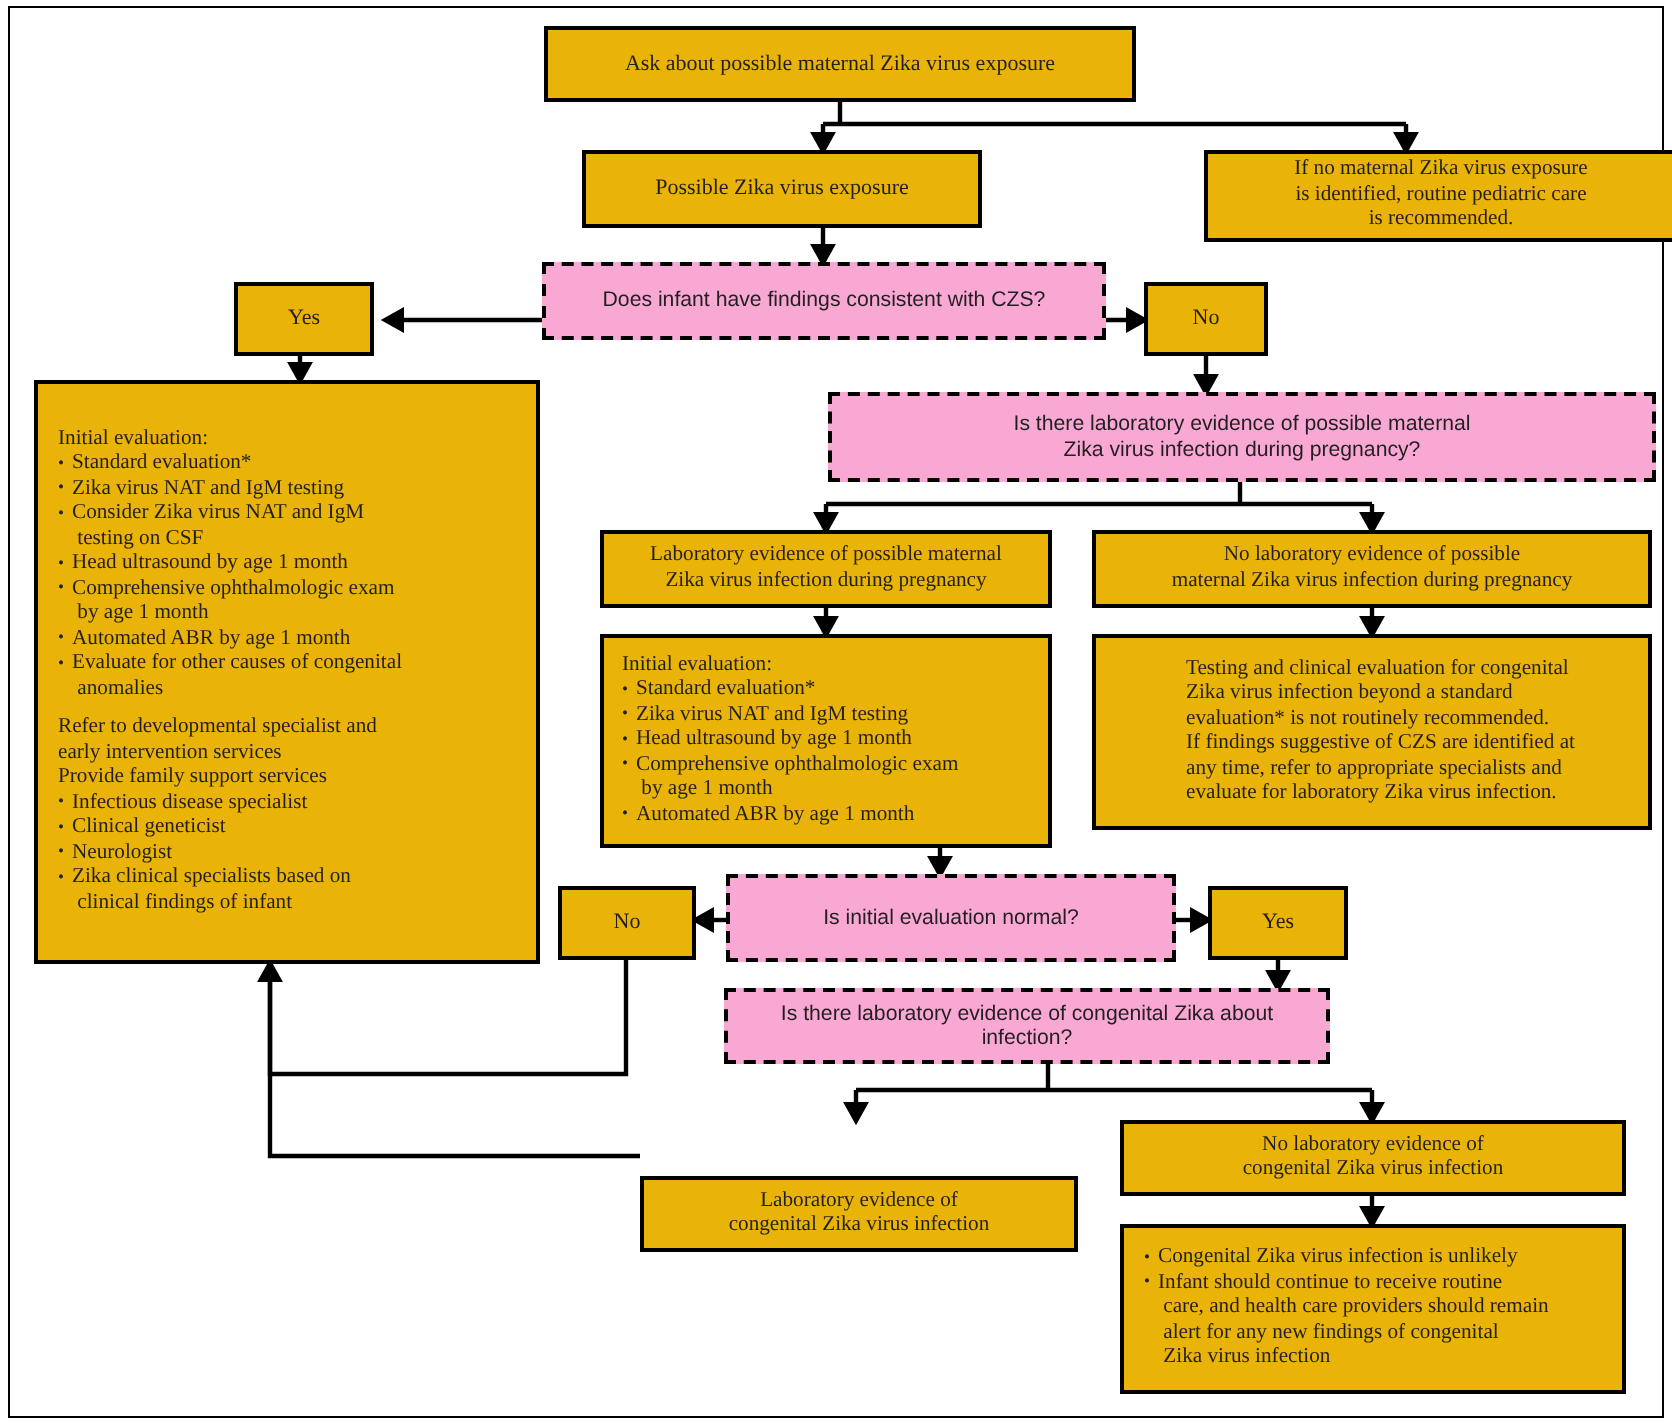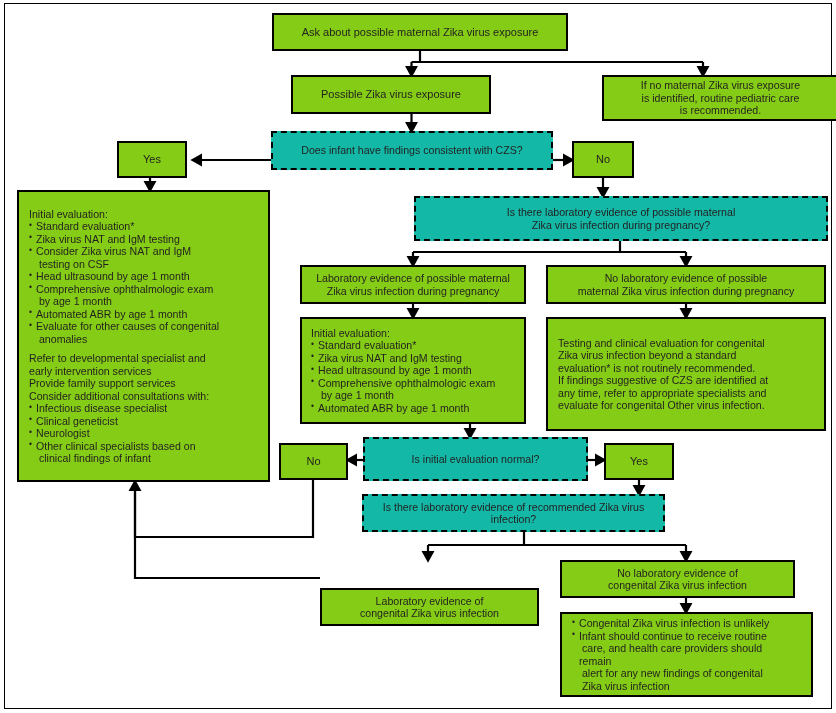--- a/index.html
+++ b/index.html
@@ -31,25 +31,26 @@
     box-sizing: border-box;
     display: flex;
     align-items: center;
     justify-content: center;
     text-align: center;
     line-height: 1.18;
     color: #231f20;
   }
   .node.solid {
     border: 2.2px solid #000000;
-    background: #84cc16;
+    background: #eab308;
+    font-family: Liberation Serif, serif;
   }
   .node.dashed {
     border: 2.2px dashed #000000;
-    background: #14b8a6;
+    background: #f9a8d4;
     justify-content: center;
   }
   .node.left-align {
     justify-content: flex-start;
     text-align: left;
   }
   .node .inner {
     width: 100%;
     padding: 0 7px;
   }
@@ -223,27 +224,26 @@
  by age 1 month</li>
         <li>Automated ABR by age 1 month</li>
         <li>Evaluate for other causes of congenital
  anomalies</li>
       </ul>
       <div class="blank"></div>
       <ul class="lines">
         <li>Refer to developmental specialist and
 early intervention services</li>
         <li>Provide family support services</li>
-        <li>Consider additional consultations with:</li>
       </ul>
       <ul class="bullets">
         <li>Infectious disease specialist</li>
         <li>Clinical geneticist</li>
         <li>Neurologist</li>
-        <li>Other clinical specialists based on
+        <li>Zika clinical specialists based on
  clinical findings of infant</li>
       </ul>
     </div>
   </div>
 
   <div class="node dashed t105" style="left:414px; top:196px; width:414px; height:45px;">
     <div class="inner">
       <ul class="lines">
         <li>Is there laboratory evidence of possible maternal</li>
         <li>Zika virus infection during pregnancy?</li>
@@ -276,29 +276,29 @@
         <li>Standard evaluation*</li>
         <li>Zika virus NAT and IgM testing</li>
         <li>Head ultrasound by age 1 month</li>
         <li>Comprehensive ophthalmologic exam
  by age 1 month</li>
         <li>Automated ABR by age 1 month</li>
       </ul>
     </div>
   </div>
 
-  <div class="node solid left-align t105" style="left:546px; top:317px; width:280px; height:114px;">
+  <div class="node solid left-align t105" style="left:546px; top:317px; width:280px; height:98px;padding-left:35px;">
     <div class="inner" style="padding:0 6px 0 10px;">
       <ul class="lines">
         <li>Testing and clinical evaluation for congenital</li>
         <li>Zika virus infection beyond a standard</li>
         <li>evaluation* is not routinely recommended.</li>
         <li>If findings suggestive of CZS are identified at</li>
         <li>any time, refer to appropriate specialists and</li>
-        <li>evaluate for congenital Other virus infection.</li>
+        <li>evaluate for laboratory Zika virus infection.</li>
       </ul>
     </div>
   </div>
 
   <div class="node dashed t105" style="left:363px; top:437px; width:225px; height:44px;">
     <div class="inner">
       <ul class="lines">
         <li>Is initial evaluation normal?</li>
       </ul>
     </div>
@@ -316,35 +316,35 @@
     <div class="inner">
       <ul class="lines">
         <li>Yes</li>
       </ul>
     </div>
   </div>
 
   <div class="node dashed t105" style="left:362px; top:494px; width:303px; height:38px;">
     <div class="inner">
       <ul class="lines">
-        <li>Is there laboratory evidence of recommended Zika virus infection?</li>
+        <li>Is there laboratory evidence of congenital Zika about infection?</li>
       </ul>
     </div>
   </div>
 
   <div class="node solid t105" style="left:320px; top:588px; width:219px; height:38px;">
     <div class="inner">
       <ul class="lines">
         <li>Laboratory evidence of</li>
         <li>congenital Zika virus infection</li>
       </ul>
     </div>
   </div>
 
-  <div class="node solid t105" style="left:560px; top:560px; width:235px; height:38px;">
+  <div class="node solid t105" style="left:560px; top:560px; width:253px; height:38px;">
     <div class="inner">
       <ul class="lines">
         <li>No laboratory evidence of</li>
         <li>congenital Zika virus infection</li>
       </ul>
     </div>
   </div>
 
   <div class="node solid left-align t105" style="left:560px; top:612px; width:253px; height:85px;">
     <div class="inner" style="padding:0 20px 0 10px;">

